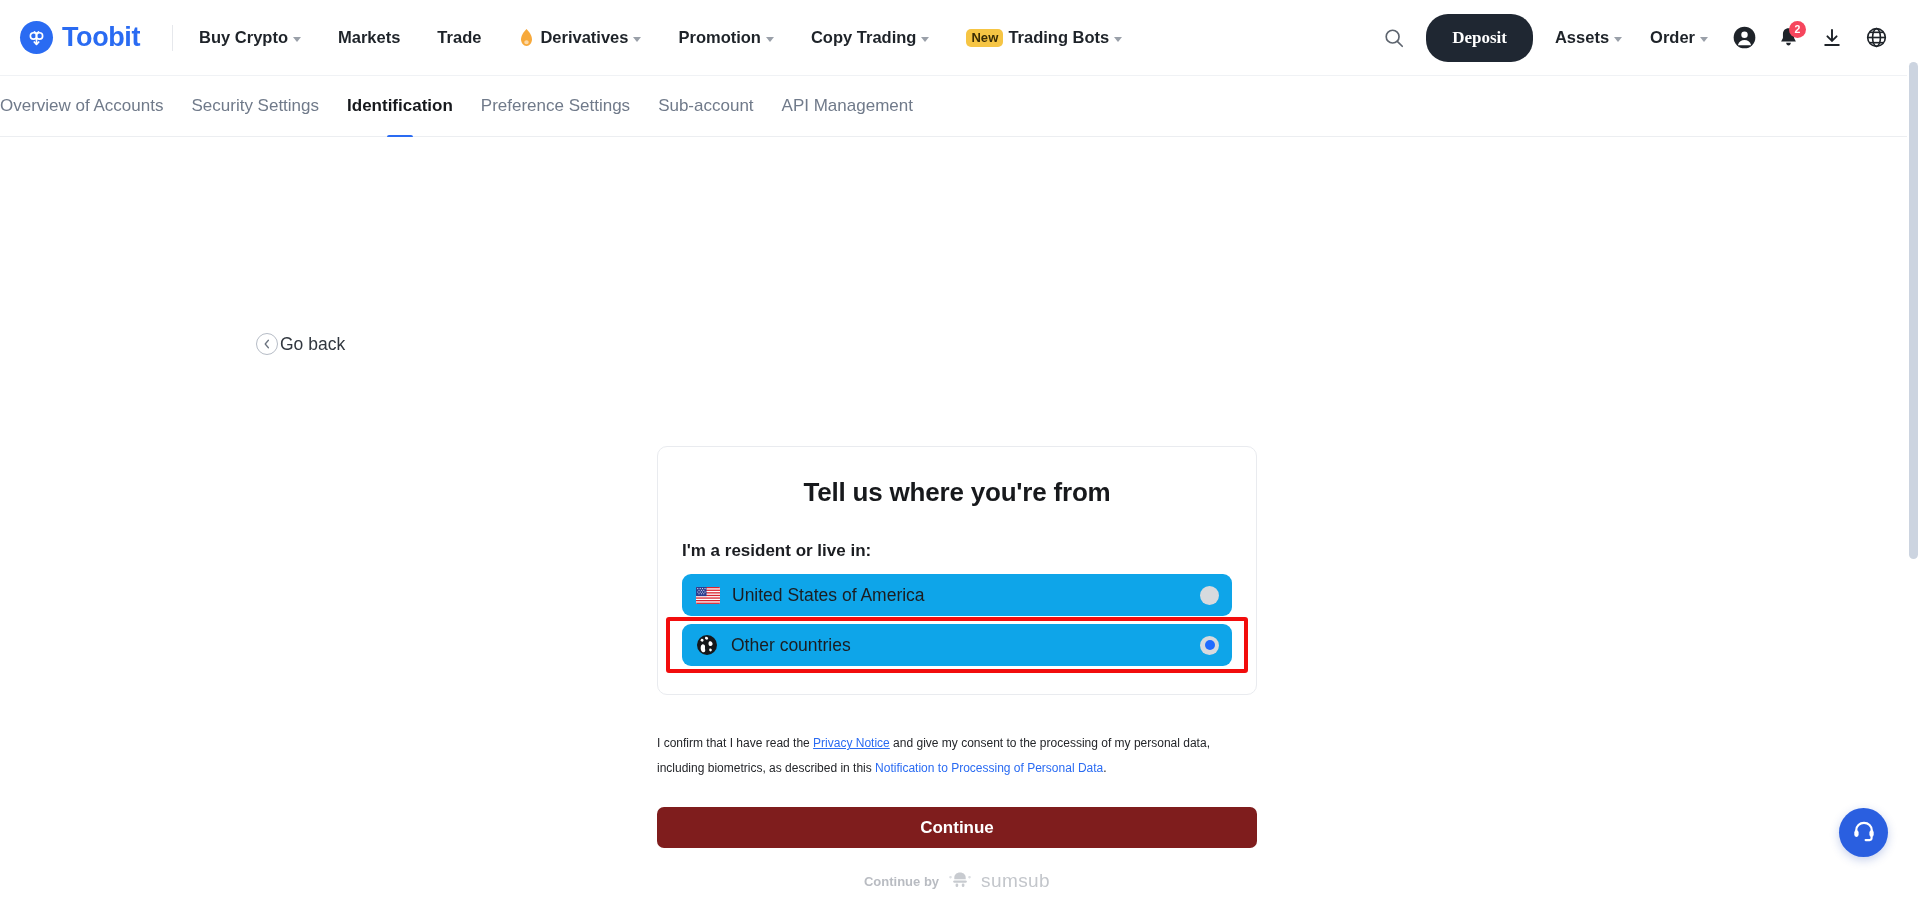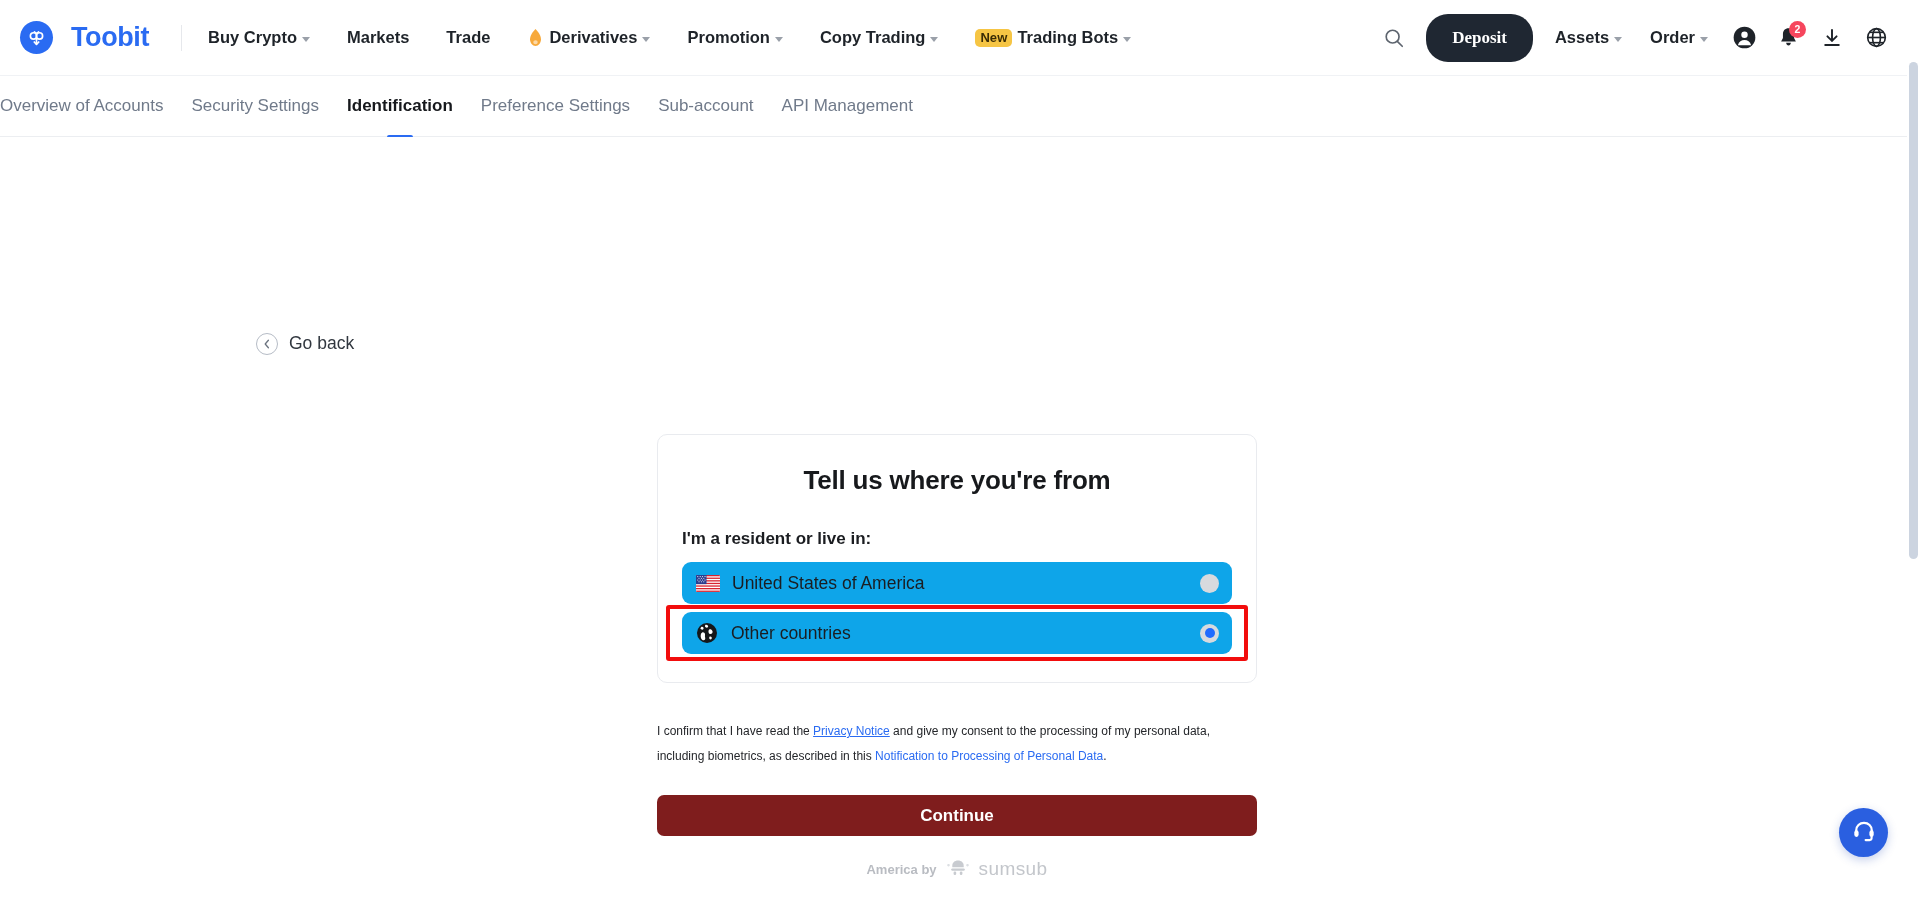--- a/index.html
+++ b/index.html
@@ -43,21 +43,20 @@
     display: flex;
     align-items: center;
     justify-content: center;
     flex: none;
   }
   .brand-text {
     font-size: 27px;
     font-weight: 700;
     color: #2a6bf2;
     letter-spacing: -0.4px;
-    margin-left: 9px;
   }
 
   .brand-divider {
     width: 1px;
     height: 26px;
     background: #e6e8ec;
     margin: 0 26px 0 30px;
   }
 
   .nav-items {
@@ -198,22 +197,22 @@
     position: relative;
     height: 765px;
     background: #fff;
   }
 
   .go-back {
     position: absolute;
     left: 256px;
     top: 196px;
     display: flex;
-    align-items: flex-start;
-    gap: 11px;
+    align-items: center;
+    gap: 2px;
     cursor: pointer;
   }
   .go-back-circle {
     width: 22px;
     height: 22px;
     border-radius: 50%;
     border: 1.2px solid #b6bcc6;
     display: flex;
     align-items: center;
     justify-content: center;
@@ -230,20 +229,21 @@
     left: 657px;
     top: 297px;
     width: 600px;
   }
 
   .card {
     border: 1px solid #e9ebef;
     border-radius: 10px;
     background: #fff;
     padding: 30px 24px 28px;
+    margin-top: 12px;
   }
   .card-title {
     font-size: 26px;
     font-weight: 700;
     text-align: center;
     color: #17191c;
     letter-spacing: -0.2px;
   }
   .card-subtitle {
     margin-top: 33px;
@@ -597,21 +597,21 @@
       </div>
     </div>
 
     <div class="consent">
       <span>I confirm that I have read the </span><a class="underline">Privacy Notice</a><span> and give my consent to the processing of my personal data, including biometrics, as described in this </span><a>Notification to Processing of Personal Data</a><span>.</span>
     </div>
 
     <button class="continue-btn">Continue</button>
 
     <div class="powered">
-      <span class="powered-label">America by</span>
+      <span class="powered-label">Continue by</span>
       <span>
         <svg width="24" height="17" viewBox="0 0 24 17">
           <path d="M12 1.6 C8.6 1.6 6.3 3.8 6.3 6.8 L6.3 8.2 L17.7 8.2 L17.7 6.8 C17.7 3.8 15.4 1.6 12 1.6 Z" fill="#c8cbd0"></path>
           <rect x="5.2" y="9.4" width="13.6" height="2.4" rx="1.2" fill="#c8cbd0"></rect>
           <rect x="7.6" y="12.6" width="2.6" height="3.4" rx="1.2" fill="#c8cbd0"></rect>
           <rect x="13.8" y="12.6" width="2.6" height="3.4" rx="1.2" fill="#c8cbd0"></rect>
           <rect x="1.2" y="5.0" width="2.6" height="2.4" rx="1.1" fill="#dcdfe3"></rect>
           <rect x="20.2" y="5.0" width="2.6" height="2.4" rx="1.1" fill="#dcdfe3"></rect>
         </svg>
       </span>

